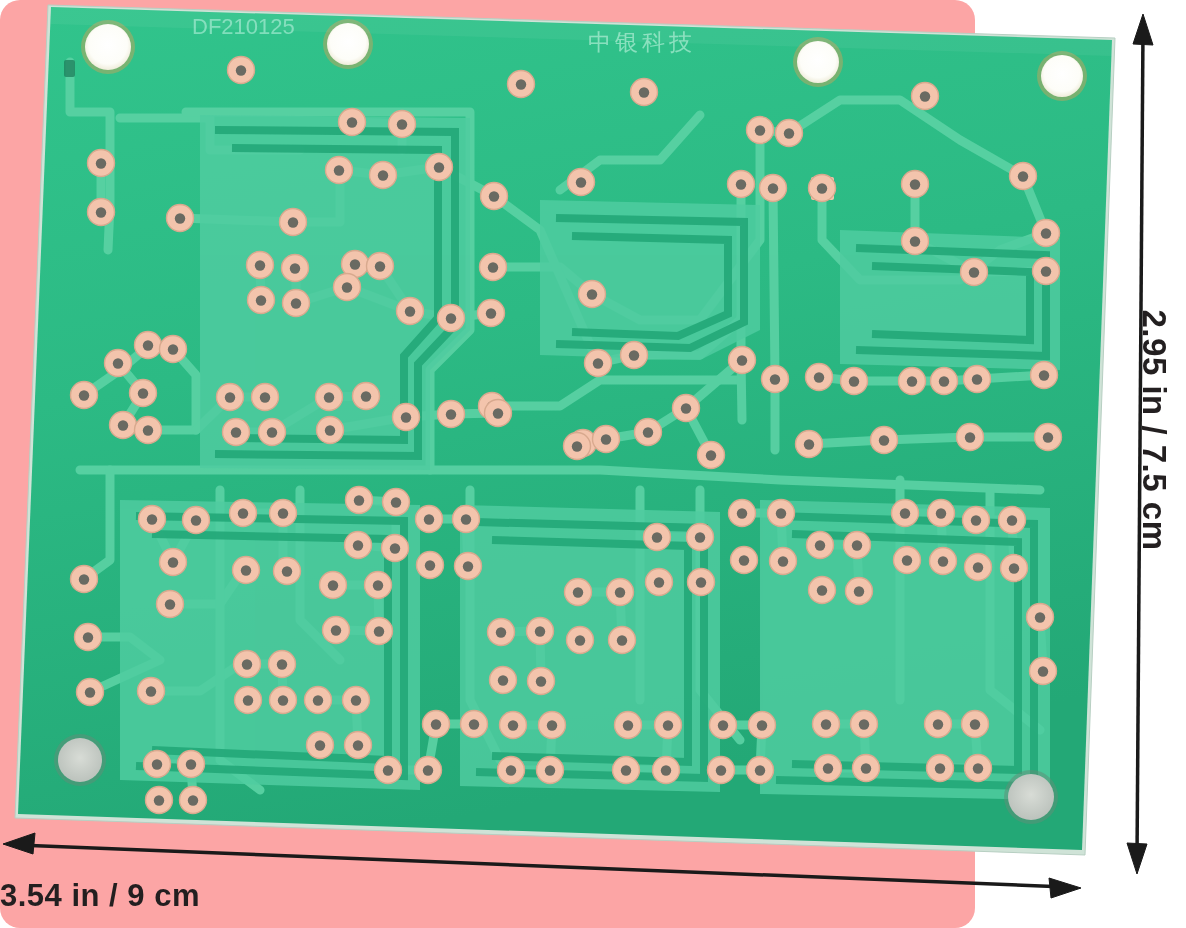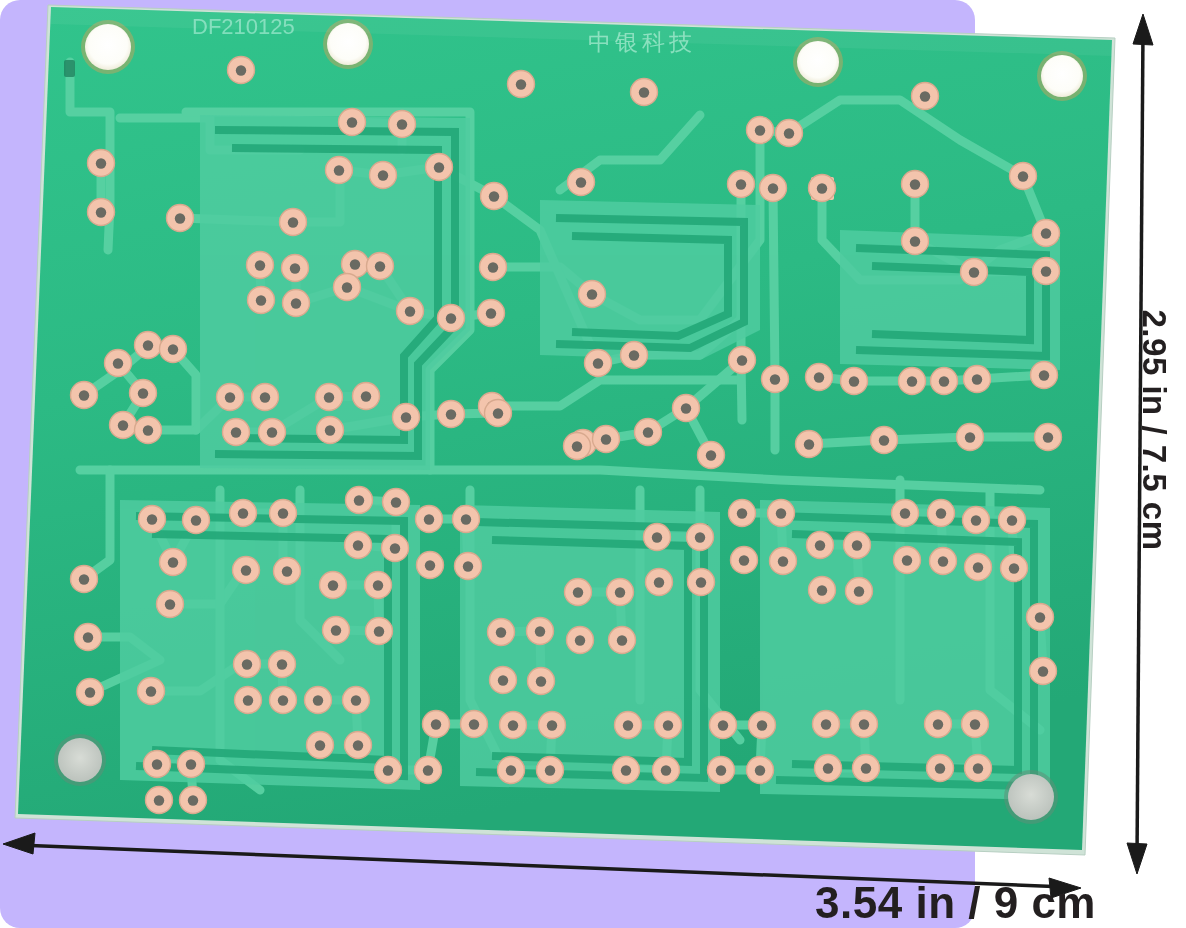--- a/index.html
+++ b/index.html
@@ -1,22 +1,22 @@
 <!DOCTYPE html>
 <html><head>
 <meta charset="utf-8">
 <style>
   html,body{margin:0;padding:0;background:#ffffff;}
   body{width:1186px;height:928px;overflow:hidden;
        font-family:"Liberation Sans",sans-serif;}
-  #stage{position:relative;width:975px;height:928px;background:#c4b5fd;border-radius:20px;}
+  #stage{position:relative;width:975px;height:928px;background:#fca5a5;border-radius:20px;}
   #pcbsvg{position:absolute;left:0;top:0;width:1186px;height:928px;}
   .dimlabel{position:absolute;color:#231f20;font-weight:bold;
             font-family:"Liberation Sans",sans-serif;letter-spacing:.5px;}
-  #width-label{left:16px;top:878px;width:1080px;text-align:right;font-size:44px;}
+  #width-label{left:0;top:878px;width:1080px;text-align:left;font-size:31px;}
   #height-label{left:1085px;top:0px;width:860px;height:46px;
       transform:rotate(90deg);transform-origin:46px 46px;
       text-align:center;font-size:33px;line-height:46px;}
 </style>
 </head>
 <body>
 
 <div id="stage">
 
   <svg id="pcbsvg" viewBox="0 0 1186 928">

